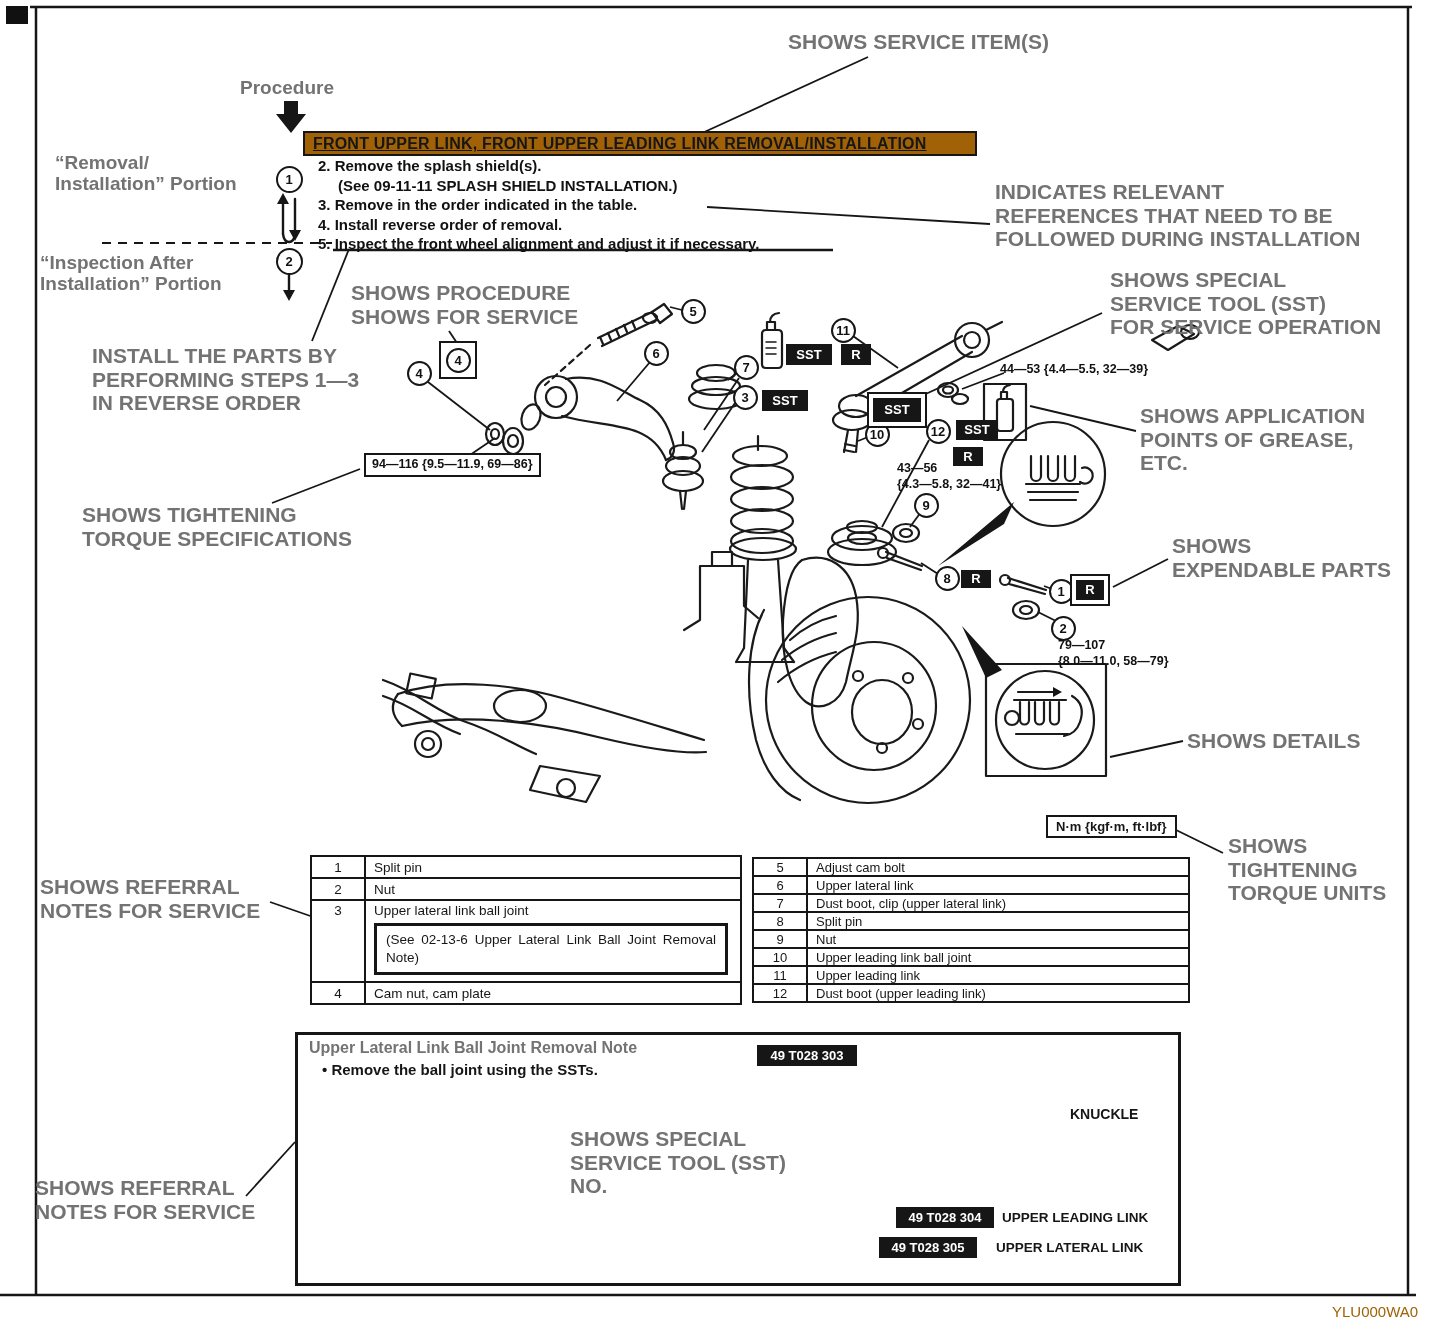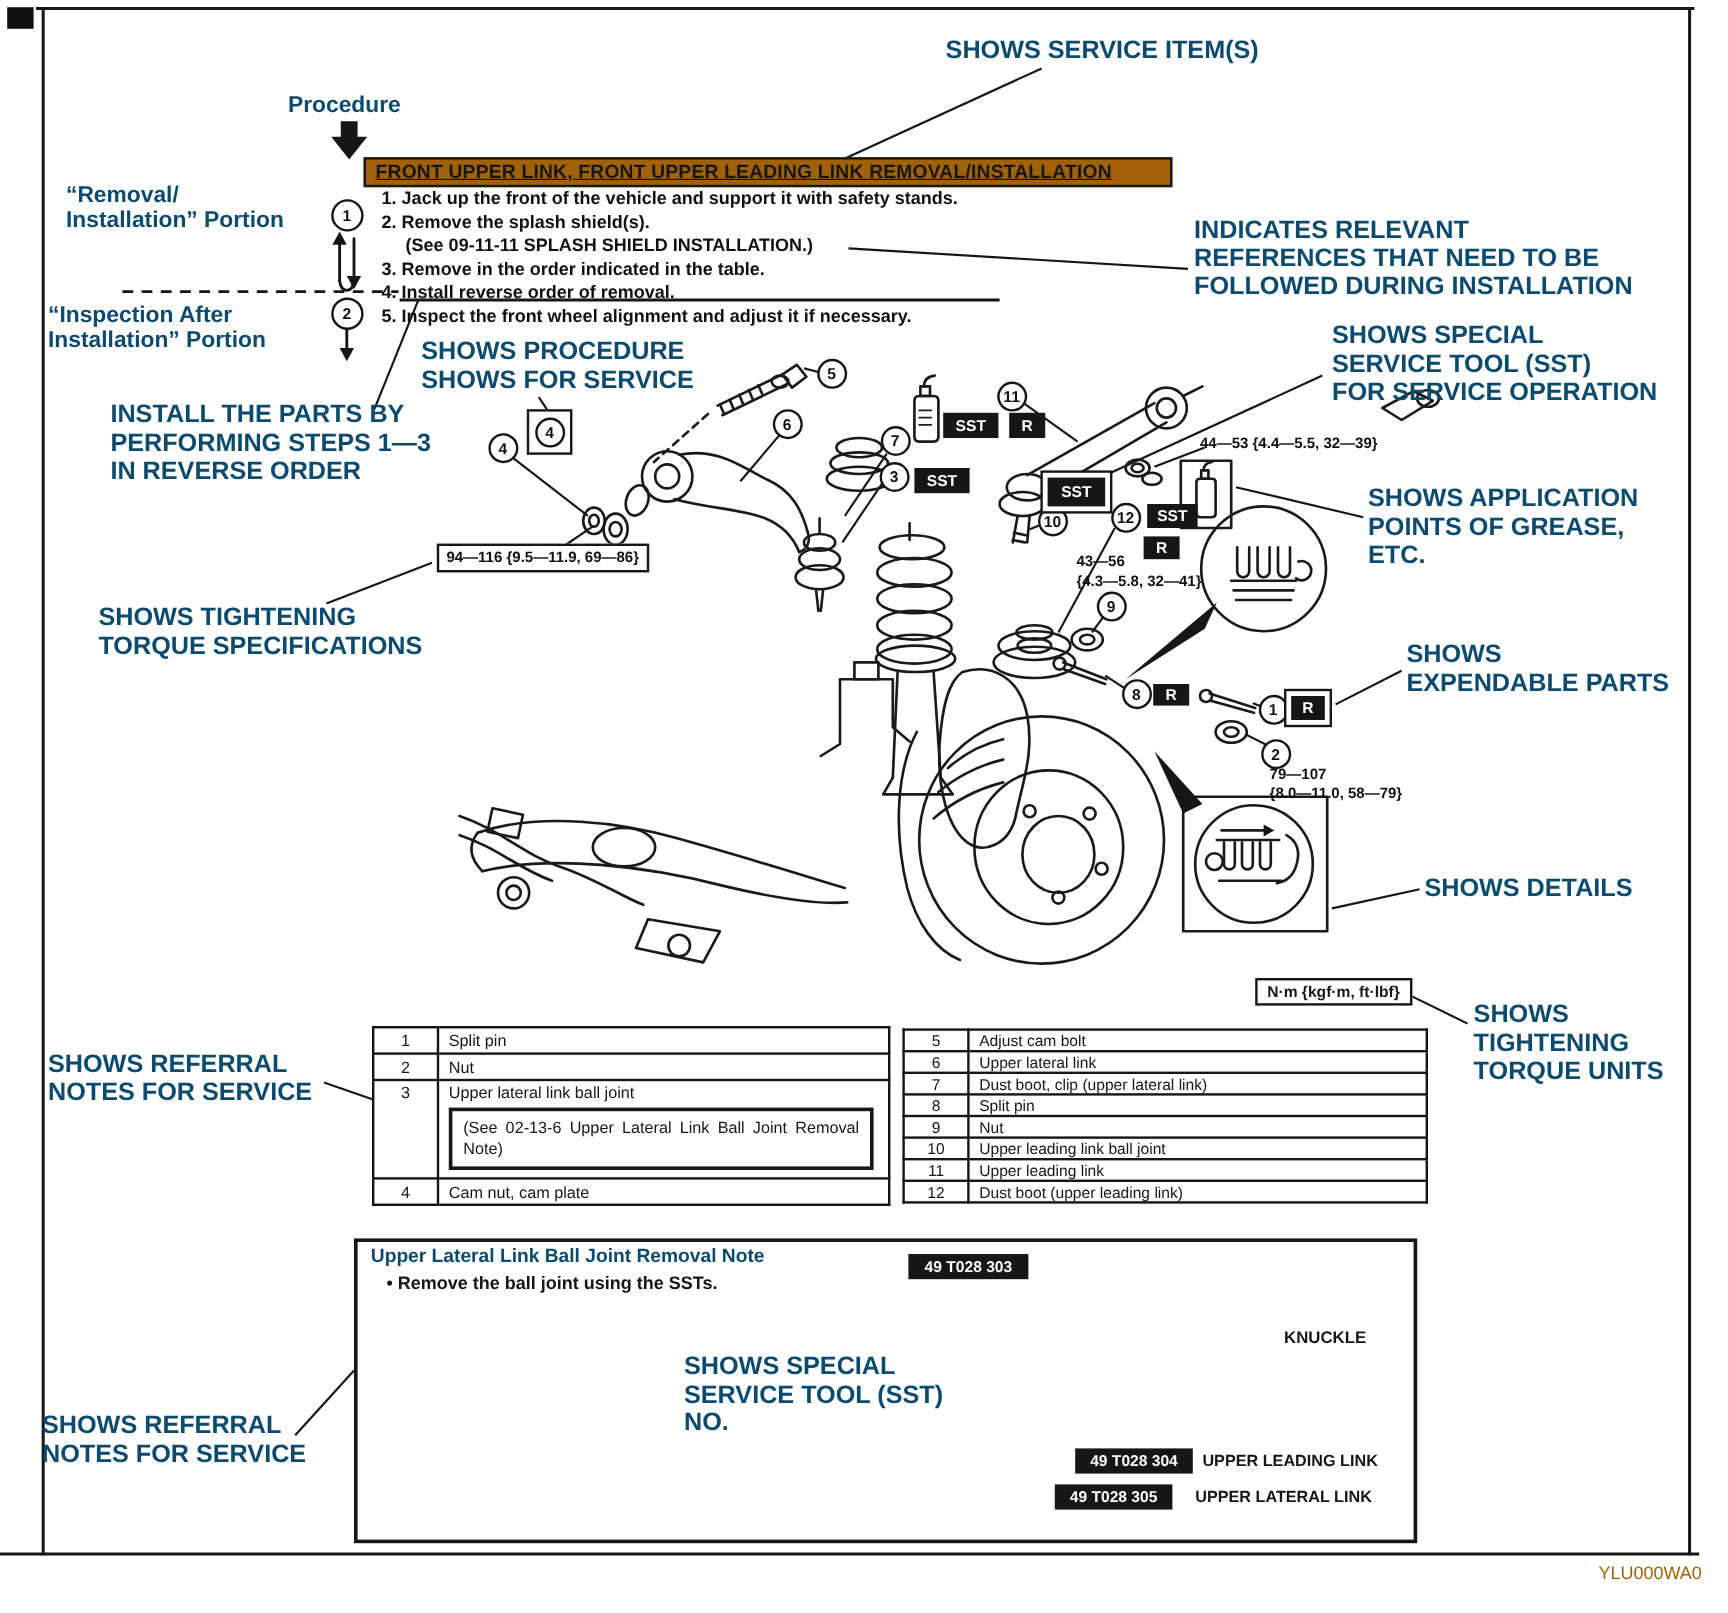--- a/index.html
+++ b/index.html
@@ -1,20 +1,20 @@
 <!DOCTYPE html>
 <html><head>
 <meta charset="utf-8">
 <style>
   html,body{margin:0;padding:0;background:#e8e8e8;}
   #page{position:relative;width:1440px;height:1344px;background:#ffffff;overflow:hidden;
         font-family:"Liberation Sans",sans-serif;color:#161616;}
   svg.art{position:absolute;left:0;top:0;z-index:1;}
   .ann{position:absolute;z-index:3;font-weight:bold;font-size:21px;line-height:1.13;
-       white-space:pre-line;color:#0c4a6e;}
+       white-space:pre-line;color:#737373;}
   .ann.md{font-size:19px;}
   .ann.sm{font-size:15px;}
   .torque{position:absolute;z-index:3;font-weight:bold;font-size:12.5px;line-height:1.25;
           white-space:pre-line;color:#111;}
   .obox{position:absolute;z-index:3;border:2px solid #161616;background:#fff;}
   .steps{position:absolute;z-index:3;font-size:15px;font-weight:bold;line-height:19.5px;color:#111;}
   .steps .ref{margin-left:20px;}
   .titlebox{position:absolute;z-index:3;border:2.5px solid #161616;background:#a16207;
             font-size:16px;font-weight:bold;text-decoration:underline;padding:2px 6px 1px 8px;
             white-space:nowrap;letter-spacing:.2px;}
@@ -262,37 +262,36 @@
   <div class="ann" style="left:788px;top:30px;">SHOWS SERVICE ITEM(S)</div>
   <div class="ann md" style="left:240px;top:77px;">Procedure</div>
   <div class="ann md" style="left:55px;top:152px;">“Removal/
 Installation” Portion</div>
   <div class="ann md" style="left:40px;top:252px;">“Inspection After
 Installation” Portion</div>
 
   <div class="titlebox" style="left:303px;top:131px;width:656px;">FRONT UPPER LINK, FRONT UPPER LEADING LINK REMOVAL/INSTALLATION</div>
 
   <div class="steps" style="left:318px;top:156px;">
-    <div>1. Jack up the front of the vehicle and support it with safety stands.</div>
     <div>2. Remove the splash shield(s).</div>
     <div class="ref">(See 09-11-11 SPLASH SHIELD INSTALLATION.)</div>
     <div>3. Remove in the order indicated in the table.</div>
     <div>4. Install reverse order of removal.</div>
     <div>5. Inspect the front wheel alignment and adjust it if necessary.</div>
   </div>
 
   <div class="ann" style="left:995px;top:180px;">INDICATES RELEVANT
 REFERENCES THAT NEED TO BE
 FOLLOWED DURING INSTALLATION</div>
   <div class="ann" style="left:1110px;top:268px;">SHOWS SPECIAL
 SERVICE TOOL (SST)
 FOR SERVICE OPERATION</div>
   <div class="ann" style="left:351px;top:281px;">SHOWS PROCEDURE
 SHOWS FOR SERVICE</div>
-  <div class="ann" style="left:92px;top:334px;">INSTALL THE PARTS BY
+  <div class="ann" style="left:92px;top:344px;">INSTALL THE PARTS BY
 PERFORMING STEPS 1—3
 IN REVERSE ORDER</div>
   <div class="ann" style="left:82px;top:503px;">SHOWS TIGHTENING
 TORQUE SPECIFICATIONS</div>
   <div class="ann" style="left:1140px;top:404px;">SHOWS APPLICATION
 POINTS OF GREASE,
 ETC.</div>
   <div class="ann" style="left:1172px;top:534px;">SHOWS
 EXPENDABLE PARTS</div>
   <div class="ann" style="left:1187px;top:729px;">SHOWS DETAILS</div>

